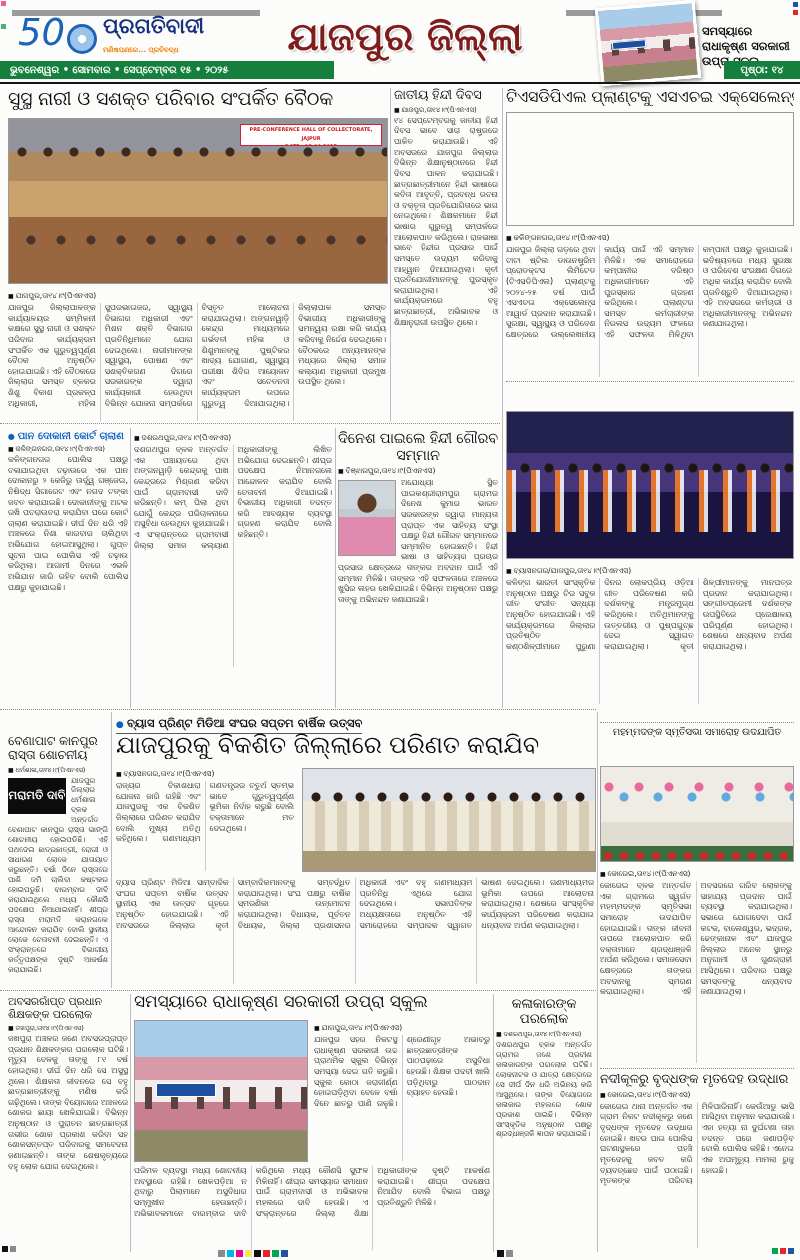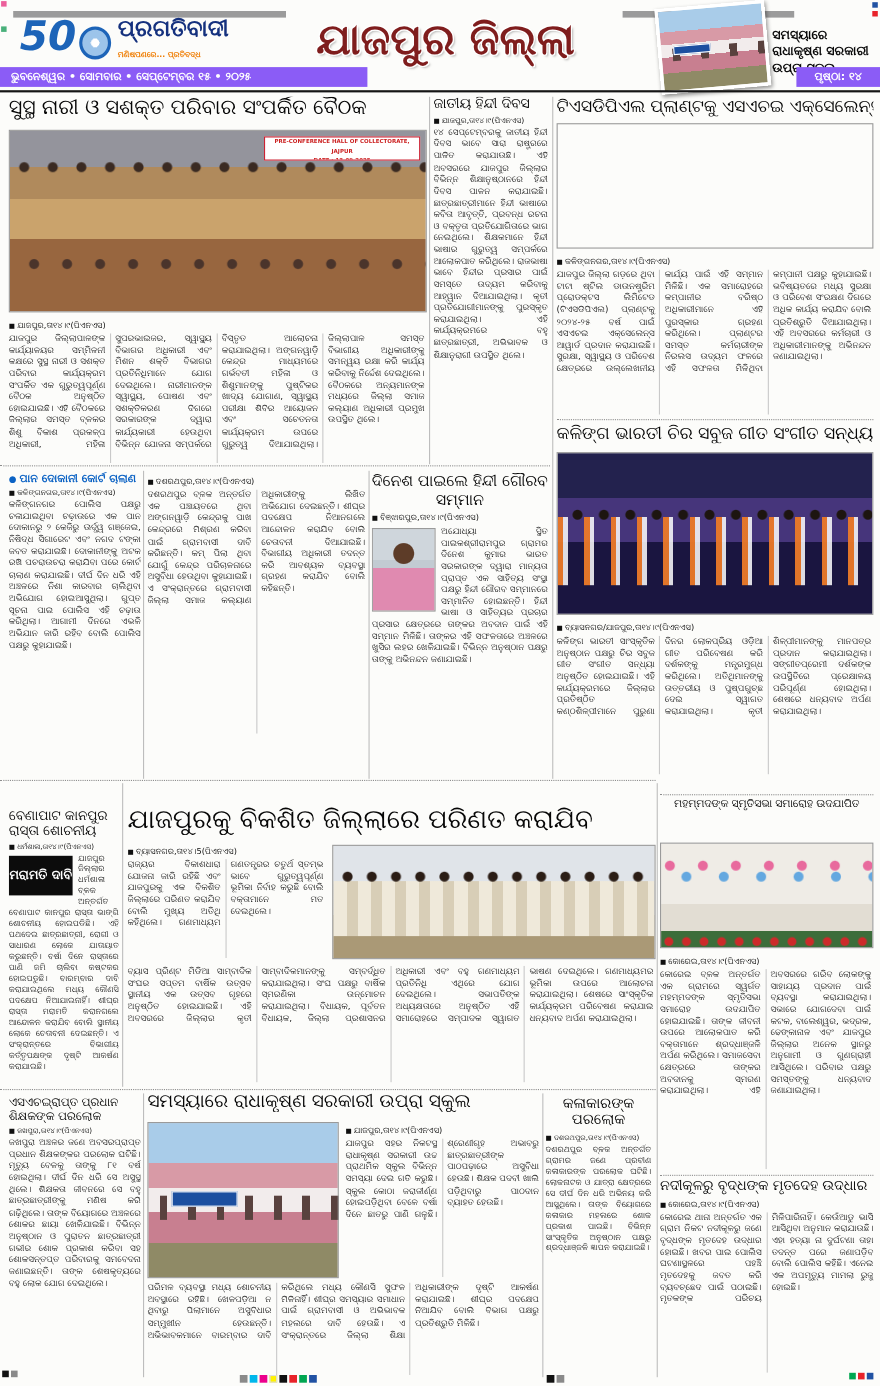--- a/index.html
+++ b/index.html
@@ -53,27 +53,27 @@
   .ph-dinesh{background:
     radial-gradient(circle at 50% 30%,#5d3c28 0 9px,transparent 10px),
     linear-gradient(180deg,#cfd6dc 0 38%,#c2cbd2 38% 48%,#e08ab0 48% 100%)}
   .banner{position:absolute;top:5px;right:5px;width:140px;height:20px;background:#fff;border:1px solid #c23;
           color:#c22;font-size:5px;font-weight:700;text-align:center;line-height:1.7;overflow:hidden}
   .signb{position:absolute;left:12%;top:44%;width:34%;height:9%;background:#1c4fa0;border:1px solid #fff}
   .rm{position:absolute}
   
   .mast-name{font-size:21px;font-weight:800;color:#15317e;line-height:1}
   .mast-tag{font-size:7px;font-weight:700;color:#ef7c00}
-  .five{font-size:37px;font-weight:700;font-style:italic;color:#1d64b8;line-height:.9}
+  .five{font-size:37px;font-weight:400;font-style:italic;color:#1d64b8;line-height:.9}
   .emblem{width:24px;height:24px;border-radius:50%;border:3px solid #1d64b8;background:
     radial-gradient(circle at 50% 50%,#fff 0 4px,#9cc4ea 4px 100%)}
   .pgtitle{font-size:39px;font-weight:700;color:#7f1d1d;letter-spacing:0;
     text-shadow:1px 1px 0 #fff,-1px -1px 0 #fff,1px -1px 0 #fff,-1px 1px 0 #fff,2px 2px 2px rgba(0,0,0,.25);
     white-space:nowrap}
-  .bar{position:absolute;top:61px;height:18px;background:#8b5cf6;color:#fff;font-weight:700;font-size:10px;
+  .bar{position:absolute;top:61px;height:18px;background:#15803d;color:#fff;font-weight:700;font-size:10px;
        display:flex;align-items:center}
   .promo-txt{font-size:11.5px;font-weight:700;line-height:1.3;color:#090909}
 </style>
 </head>
 <body>
 
 <div class="page">
 
   <div class="rm" style="left:1px;top:1px;width:5px;height:5px;background:#ec5f9b"></div>
   <div class="rm" style="left:1px;top:24px;width:5px;height:5px;background:#49b07a"></div>
@@ -134,21 +134,20 @@
     <div class="ph ph-award" style="left:0;top:24px;width:286px;height:112px"></div>
     <div class="abs" style="left:0;top:142px;width:286px;height:148px">
       <div class="by">କଳିଙ୍ଗନଗର,ତା୧୪।୯(ପିଏନଏସ)</div>
       <div class="bd c3" style="height:132px">ଯାଜପୁର ଜିଲ୍ଲା ଗଡ଼ରେ ଥିବା ଟାଟା ଷ୍ଟିଲ ଡାଉନଷ୍ଟ୍ରିମ ପ୍ରୋଡକ୍ଟସ ଲିମିଟେଡ (ଟିଏସଡିପିଏଲ) ପ୍ଲାଣ୍ଟକୁ ୨୦୨୪-୨୫ ବର୍ଷ ପାଇଁ ଏସଏଚଇ ଏକ୍ସେଲେନ୍ସ ଆୱାର୍ଡ ପ୍ରଦାନ କରାଯାଇଛି। ସୁରକ୍ଷା, ସ୍ୱାସ୍ଥ୍ୟ ଓ ପରିବେଶ କ୍ଷେତ୍ରରେ ଉଲ୍ଲେଖନୀୟ କାର୍ଯ୍ୟ ପାଇଁ ଏହି ସମ୍ମାନ ମିଳିଛି। ଏକ ସମାରୋହରେ କମ୍ପାନୀର ବରିଷ୍ଠ ଅଧିକାରୀମାନେ ଏହି ପୁରସ୍କାର ଗ୍ରହଣ କରିଥିଲେ। ପ୍ଲାଣ୍ଟର ସମସ୍ତ କର୍ମଚାରୀଙ୍କ ନିରଲସ ଉଦ୍ୟମ ଫଳରେ ଏହି ସଫଳତା ମିଳିଥିବା କମ୍ପାନୀ ପକ୍ଷରୁ କୁହାଯାଇଛି। ଭବିଷ୍ୟତରେ ମଧ୍ୟ ସୁରକ୍ଷା ଓ ପରିବେଶ ସଂରକ୍ଷଣ ଦିଗରେ ଅଧିକ କାର୍ଯ୍ୟ କରାଯିବ ବୋଲି ପ୍ରତିଶ୍ରୁତି ଦିଆଯାଇଥିଲା। ଏହି ଅବସରରେ କର୍ମଚାରୀ ଓ ଅଧିକାରୀମାନଙ୍କୁ ଅଭିନନ୍ଦନ ଜଣାଯାଇଥିଲା।</div>
     </div>
   </div>
 
   <div class="hdot" style="left:506px;top:381px;width:288px"></div>
 
   <div class="abs" style="left:506px;top:385px;width:288px;height:322px">
-    <div class="hl" style="font-size:16px">କଳିଙ୍ଗ ଭାରତୀ ଚିର ସବୁଜ ଗୀତ ସଂଗୀତ ସନ୍ଧ୍ୟା</div>
     <div class="ph ph-stage" style="left:0;top:26px;width:286px;height:146px"></div>
     <div class="abs" style="left:0;top:178px;width:286px;height:142px">
       <div class="by">ବ୍ୟାସନଗର/ଯାଜପୁର,ତା୧୪।୯(ପିଏନଏସ)</div>
       <div class="bd c3" style="height:126px">କଳିଙ୍ଗ ଭାରତୀ ସାଂସ୍କୃତିକ ଅନୁଷ୍ଠାନ ପକ୍ଷରୁ ଚିର ସବୁଜ ଗୀତ ସଂଗୀତ ସନ୍ଧ୍ୟା ଅନୁଷ୍ଠିତ ହୋଇଯାଇଛି। ଏହି କାର୍ଯ୍ୟକ୍ରମରେ ଜିଲ୍ଲାର ପ୍ରତିଷ୍ଠିତ କଣ୍ଠଶିଳ୍ପୀମାନେ ପୁରୁଣା ଦିନର ଲୋକପ୍ରିୟ ଓଡ଼ିଆ ଗୀତ ପରିବେଷଣ କରି ଦର୍ଶକଙ୍କୁ ମନ୍ତ୍ରମୁଗ୍ଧ କରିଥିଲେ। ଅତିଥିମାନଙ୍କୁ ଉତ୍ତରୀୟ ଓ ପୁଷ୍ପଗୁଚ୍ଛ ଦେଇ ସ୍ୱାଗତ କରାଯାଇଥିଲା। କୃତୀ ଶିଳ୍ପୀମାନଙ୍କୁ ମାନପତ୍ର ପ୍ରଦାନ କରାଯାଇଥିଲା। ସଙ୍ଗୀତପ୍ରେମୀ ଦର୍ଶକଙ୍କ ଉପସ୍ଥିତିରେ ପ୍ରେକ୍ଷାଳୟ ପରିପୂର୍ଣ୍ଣ ହୋଇଥିଲା। ଶେଷରେ ଧନ୍ୟବାଦ ଅର୍ପଣ କରାଯାଇଥିଲା।</div>
     </div>
   </div>
 
   <div class="hdot" style="left:0;top:423px;width:500px"></div>
 
   <div class="abs" style="left:8px;top:430px;width:120px;height:276px">
@@ -166,55 +165,58 @@
     <div class="hl wrap ctr" style="font-size:14.5px">ଦିନେଶ ପାଇଲେ ହିନ୍ଦୀ ଗୌରବ ସମ୍ମାନ</div>
     <div class="by">ବିଞ୍ଝାରପୁର,ତା୧୪।୯(ପିଏନଏସ)</div>
     <div class="bd" style="height:210px">
       <span class="ph ph-dinesh" style="position:relative;float:left;width:56px;height:74px;margin:2px 5px 2px 0;display:block"></span>
       <span>ଅଯୋଧ୍ୟା ସ୍ଥିତ ପାଇକଶ୍ରୀରାମପୁର ଗ୍ରାମର ଦିନେଶ କୁମାର ଭାରତ ସରକାରଙ୍କ ଦ୍ୱାରା ମାନ୍ୟତା ପ୍ରାପ୍ତ ଏକ ସାହିତ୍ୟ ସଂସ୍ଥା ପକ୍ଷରୁ ହିନ୍ଦୀ ଗୌରବ ସମ୍ମାନରେ ସମ୍ମାନିତ ହୋଇଛନ୍ତି। ହିନ୍ଦୀ ଭାଷା ଓ ସାହିତ୍ୟର ପ୍ରଚାର ପ୍ରସାର କ୍ଷେତ୍ରରେ ତାଙ୍କର ଅବଦାନ ପାଇଁ ଏହି ସମ୍ମାନ ମିଳିଛି। ତାଙ୍କର ଏହି ସଫଳତାରେ ଅଞ୍ଚଳରେ ଖୁସିର ଲହର ଖେଳିଯାଇଛି। ବିଭିନ୍ନ ଅନୁଷ୍ଠାନ ପକ୍ଷରୁ ତାଙ୍କୁ ଅଭିନନ୍ଦନ ଜଣାଯାଇଛି।</span>
     </div>
   </div>
 
   <div class="hdot" style="left:0;top:709px;width:596px"></div>
 
+  <div class="abs" style="left:116px;top:712px;width:382px">
+    <span class="kick9">ବ୍ୟାସ ପ୍ରିଣ୍ଟ ମିଡିଆ ସଂଘର ସପ୍ତମ ବାର୍ଷିକ ଉତ୍ସବ</span>
+  </div>
 
   <div class="abs" style="left:8px;top:734px;width:100px;height:252px">
     <div class="hl wrap" style="font-size:12.5px">ବେଣାପାଟ କାନପୁର ରାସ୍ତା ଶୋଚନୀୟ</div>
     <div class="by" style="font-size:6.5px">ଧର୍ମଶାଳା,ତା୧୪।୯(ପିଏନଏସ)</div>
     <div class="bd" style="height:200px;font-size:7.5px">
       <span class="bbox">ମରାମତି ଦାବି</span>
       <span>ଯାଜପୁର ଜିଲ୍ଲାର ଧର୍ମଶାଳା ବ୍ଳକ ଅନ୍ତର୍ଗତ ବେଣାପାଟ କାନପୁର ରାସ୍ତା ଭାଙ୍ଗି ଶୋଚନୀୟ ହୋଇପଡିଛି। ଏହି ପଥଦେଇ ଛାତ୍ରଛାତ୍ରୀ, ରୋଗୀ ଓ ସାଧାରଣ ଲୋକେ ଯାତାୟାତ କରୁଛନ୍ତି। ବର୍ଷା ଦିନେ ରାସ୍ତାରେ ପାଣି ଜମି ଚାଲିବା କଷ୍ଟକର ହୋଇପଡୁଛି। ବାରମ୍ବାର ଦାବି କରାଯାଇଥିଲେ ମଧ୍ୟ କୌଣସି ପଦକ୍ଷେପ ନିଆଯାଇନାହିଁ। ଶୀଘ୍ର ରାସ୍ତା ମରାମତି କରାନଗଲେ ଆନ୍ଦୋଳନ କରାଯିବ ବୋଲି ସ୍ଥାନୀୟ ଲୋକେ ଚେତାବନୀ ଦେଇଛନ୍ତି। ଏ ସଂକ୍ରାନ୍ତରେ ବିଭାଗୀୟ କର୍ତ୍ତୃପକ୍ଷଙ୍କ ଦୃଷ୍ଟି ଆକର୍ଷଣ କରାଯାଇଛି।</span>
     </div>
   </div>
 
   <div class="abs" style="left:116px;top:732px;width:478px;height:254px">
     <div class="hl" style="font-size:24px">ଯାଜପୁରକୁ ବିକଶିତ ଜିଲ୍ଲାରେ ପରିଣତ କରାଯିବ</div>
     <div class="abs" style="left:0;top:34px;width:178px;height:104px">
-      <div class="by">ବ୍ୟାସନଗର,ତା୧୪।5(ପିଏନଏସ)</div>
+      <div class="by">ବ୍ୟାସନଗର,ତା୧୪।୯(ପିଏନଏସ)</div>
       <div class="bd c2" style="height:90px">ରାଜ୍ୟର ବିକାଶଧାରା ଯୋଜନା ଜାରି ରହିଛି ଏବଂ ଯାଜପୁରକୁ ଏକ ବିକଶିତ ଜିଲ୍ଲାରେ ପରିଣତ କରାଯିବ ବୋଲି ମୁଖ୍ୟ ଅତିଥି କହିଥିଲେ। ଗଣମାଧ୍ୟମ ଗଣତନ୍ତ୍ରର ଚତୁର୍ଥ ସ୍ତମ୍ଭ ଭାବେ ଗୁରୁତ୍ୱପୂର୍ଣ୍ଣ ଭୂମିକା ନିର୍ବାହ କରୁଛି ବୋଲି ବକ୍ତାମାନେ ମତ ଦେଇଥିଲେ।</div>
     </div>
     <div class="ph ph-media" style="left:186px;top:36px;width:292px;height:102px"></div>
     <div class="bd c4" style="position:absolute;left:0;top:146px;width:478px;height:106px">ବ୍ୟାସ ପ୍ରିଣ୍ଟ ମିଡିଆ ସାମ୍ବାଦିକ ସଂଘର ସପ୍ତମ ବାର୍ଷିକ ଉତ୍ସବ ସ୍ଥାନୀୟ ଏକ ଉତ୍ସବ ଗୃହରେ ଅନୁଷ୍ଠିତ ହୋଇଯାଇଛି। ଏହି ଅବସରରେ ଜିଲ୍ଲାର କୃତୀ ସାମ୍ବାଦିକମାନଙ୍କୁ ସମ୍ବର୍ଦ୍ଧିତ କରାଯାଇଥିଲା। ସଂଘ ପକ୍ଷରୁ ବାର୍ଷିକ ସ୍ମରଣିକା ଉନ୍ମୋଚନ କରାଯାଇଥିଲା। ବିଧାୟକ, ପୂର୍ବତନ ବିଧାୟକ, ଜିଲ୍ଲା ପ୍ରଶାସନର ଅଧିକାରୀ ଏବଂ ବହୁ ଗଣମାଧ୍ୟମ ପ୍ରତିନିଧି ଏଥିରେ ଯୋଗ ଦେଇଥିଲେ। ସଭାପତିଙ୍କ ଅଧ୍ୟକ୍ଷତାରେ ଅନୁଷ୍ଠିତ ଏହି ସମାରୋହରେ ସମ୍ପାଦକ ସ୍ୱାଗତ ଭାଷଣ ଦେଇଥିଲେ। ଗଣମାଧ୍ୟମର ଭୂମିକା ଉପରେ ଆଲୋଚନା କରାଯାଇଥିଲା। ଶେଷରେ ସାଂସ୍କୃତିକ କାର୍ଯ୍ୟକ୍ରମ ପରିବେଷଣ କରାଯାଇ ଧନ୍ୟବାଦ ଅର୍ପଣ କରାଯାଇଥିଲା।</div>
   </div>
 
   <div class="hdot" style="left:600px;top:722px;width:194px"></div>
 
   <div class="abs" style="left:600px;top:726px;width:194px;height:338px">
     <div class="hl wrap ctr" style="font-size:10px">ମହମ୍ମଦଙ୍କ ସ୍ମୃତିସଭା ସମାରୋହ ଉଦଯାପିତ</div>
     <div class="ph ph-memorial" style="left:0;top:40px;width:192px;height:94px"></div>
     <div class="abs" style="left:0;top:140px;width:192px;height:196px">
       <div class="by">କୋରେଇ,ତା୧୪।୯(ପିଏନଏସ)</div>
       <div class="bd c2" style="height:182px">କୋରେଇ ବ୍ଳକ ଅନ୍ତର୍ଗତ ଏକ ଗ୍ରାମରେ ସ୍ୱର୍ଗତ ମହମ୍ମଦଙ୍କ ସ୍ମୃତିସଭା ସମାରୋହ ଉଦଯାପିତ ହୋଇଯାଇଛି। ତାଙ୍କ ଜୀବନୀ ଉପରେ ଆଲୋକପାତ କରି ବକ୍ତାମାନେ ଶ୍ରଦ୍ଧାଞ୍ଜଳି ଅର୍ପଣ କରିଥିଲେ। ସମାଜସେବା କ୍ଷେତ୍ରରେ ତାଙ୍କର ଅବଦାନକୁ ସ୍ମରଣ କରାଯାଇଥିଲା। ଏହି ଅବସରରେ ଗରିବ ଲୋକଙ୍କୁ ସାହାଯ୍ୟ ପ୍ରଦାନ ପାଇଁ ବ୍ୟବସ୍ଥା କରାଯାଇଥିଲା। ସଭାରେ ଯୋଗଦେବା ପାଇଁ କଟକ, ବାଲେଶ୍ୱର, ଭଦ୍ରକ, ଢେଙ୍କାନାଳ ଏବଂ ଯାଜପୁର ଜିଲ୍ଲାର ଅନେକ ସ୍ଥାନରୁ ଅନୁଗାମୀ ଓ ଗୁଣଗ୍ରାହୀ ଆସିଥିଲେ। ପରିବାର ପକ୍ଷରୁ ସମସ୍ତଙ୍କୁ ଧନ୍ୟବାଦ ଜଣାଯାଇଥିଲା।</div>
     </div>
   </div>
 
   <div class="hdot" style="left:0;top:990px;width:596px"></div>
 
   <div class="abs" style="left:8px;top:996px;width:120px;height:256px">
-    <div class="hl wrap" style="font-size:11px">ଏସଏଚଇ୍ରାପ୍ତ ପ୍ରଧାନ ଶିକ୍ଷକଙ୍କ ପରଲୋକ</div>
+    <div class="hl wrap" style="font-size:11px">ଅବସରର୍ରାପ୍ତ ପ୍ରଧାନ ଶିକ୍ଷକଙ୍କ ପରଲୋକ</div>
     <div class="by" style="font-size:6.5px">ଜଖପୁରା,ତା୧୪।୯(ପିଏନଏସ)</div>
     <div class="bd" style="height:212px">ଜଖପୁରା ଅଞ୍ଚଳର ଜଣେ ଅବସରପ୍ରାପ୍ତ ପ୍ରଧାନ ଶିକ୍ଷକଙ୍କର ପରଲୋକ ଘଟିଛି। ମୃତ୍ୟୁ ବେଳକୁ ତାଙ୍କୁ ୮୧ ବର୍ଷ ହୋଇଥିଲା। ଦୀର୍ଘ ଦିନ ଧରି ସେ ଅସୁସ୍ଥ ଥିଲେ। ଶିକ୍ଷକତା ଜୀବନରେ ସେ ବହୁ ଛାତ୍ରଛାତ୍ରୀଙ୍କୁ ମଣିଷ କରି ଗଢ଼ିଥିଲେ। ତାଙ୍କ ବିୟୋଗରେ ଅଞ୍ଚଳରେ ଶୋକର ଛାୟା ଖେଳିଯାଇଛି। ବିଭିନ୍ନ ଅନୁଷ୍ଠାନ ଓ ପୁରାତନ ଛାତ୍ରଛାତ୍ରୀ ଗଭୀର ଶୋକ ପ୍ରକାଶ କରିବା ସହ ଶୋକସନ୍ତପ୍ତ ପରିବାରକୁ ସମବେଦନା ଜଣାଇଛନ୍ତି। ତାଙ୍କ ଶେଷକୃତ୍ୟରେ ବହୁ ଲୋକ ଯୋଗ ଦେଇଥିଲେ।</div>
   </div>
 
   <div class="abs" style="left:134px;top:992px;width:356px;height:262px">
     <div class="hl" style="font-size:17px">ସମସ୍ୟାରେ ରାଧାକୃଷ୍ଣ ସରକାରୀ ଉପ୍ରା ସ୍କୁଲ</div>
     <div class="ph ph-school" style="left:0;top:28px;width:172px;height:140px">
       <div class="signb"></div>
     </div>
     <div class="abs" style="left:180px;top:28px;width:176px;height:140px">

